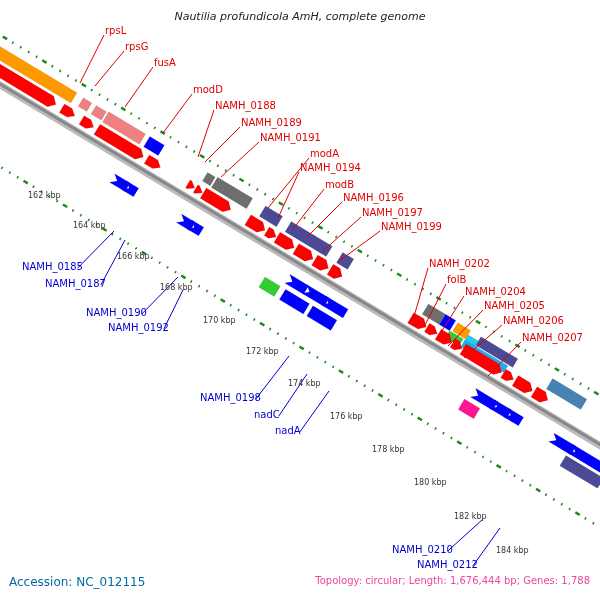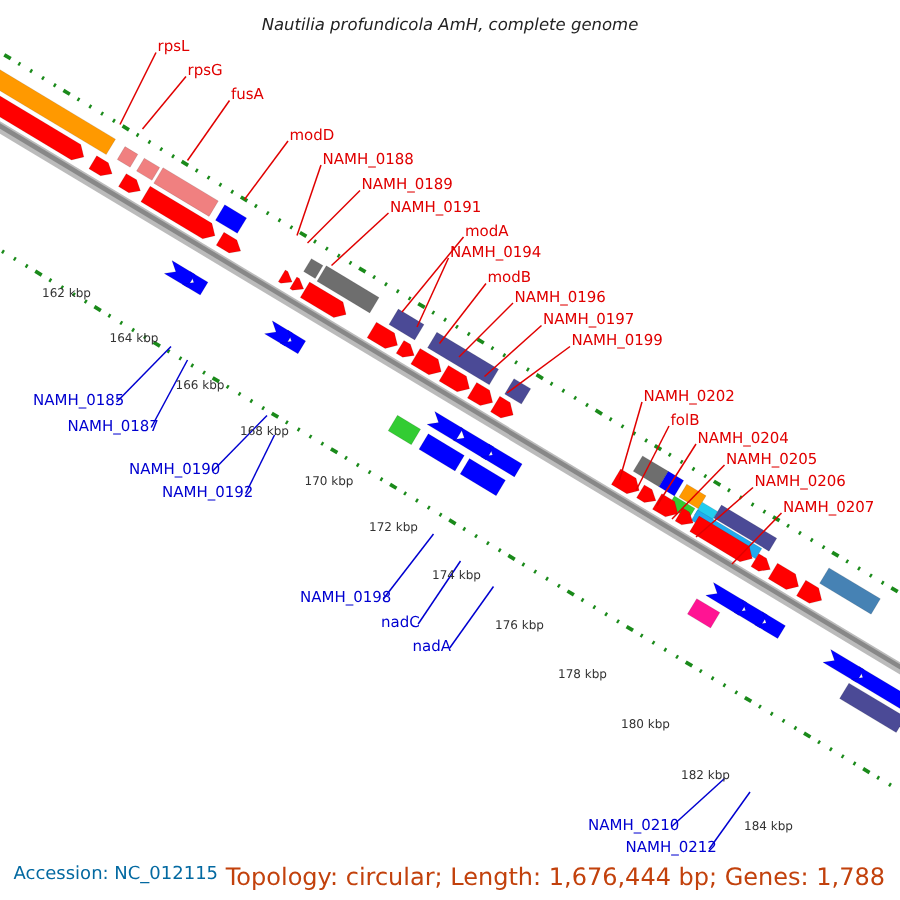--- a/index.html
+++ b/index.html
@@ -1,20 +1,20 @@
 <!DOCTYPE html>
 <html><head>
 <meta charset="utf-8">
 <style>
   html, body { margin: 0; padding: 0; background: #ffffff; }
   body { width: 600px; height: 600px; overflow: hidden; position: relative; font-family: "DejaVu Sans", sans-serif; }
   #map { position: absolute; left: 0; top: 0; width: 600px; height: 600px; }
   .title { position: absolute; left: 0; top: 10px; width: 600px; text-align: center; font-size: 11px; font-style: italic; color: #222; }
   .footer-left { position: absolute; left: 9px; top: 575px; font-size: 12px; color: #0369a1; background: rgba(255,255,255,0.85); }
-  .footer-right { position: absolute; right: 10px; top: 575px; font-size: 16px; color: #c2410c; background: rgba(255,255,255,0.7); }
+  .footer-right { position: absolute; right: 10px; top: 575px; font-size: 10px; color: #ec4899; background: rgba(255,255,255,0.7); }
   svg text { font-family: "DejaVu Sans", sans-serif; }
   .lbl-fwd { fill: #e00000; font-size: 10px; }
   .lbl-rev { fill: #0000d0; font-size: 10px; }
   .kbp { fill: #333; font-size: 8px; }
 </style>
 </head>
 <body>
 
 <div class="title">Nautilia profundicola AmH, complete genome</div>
 

